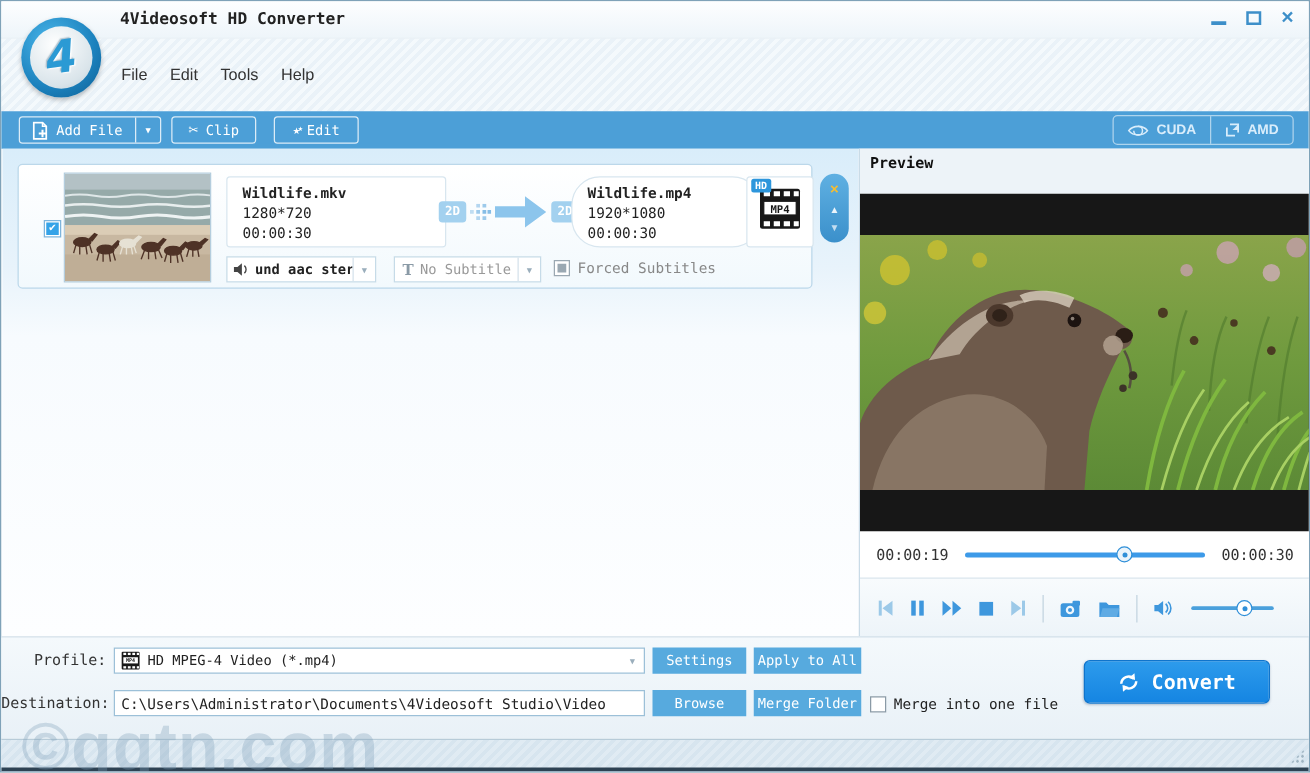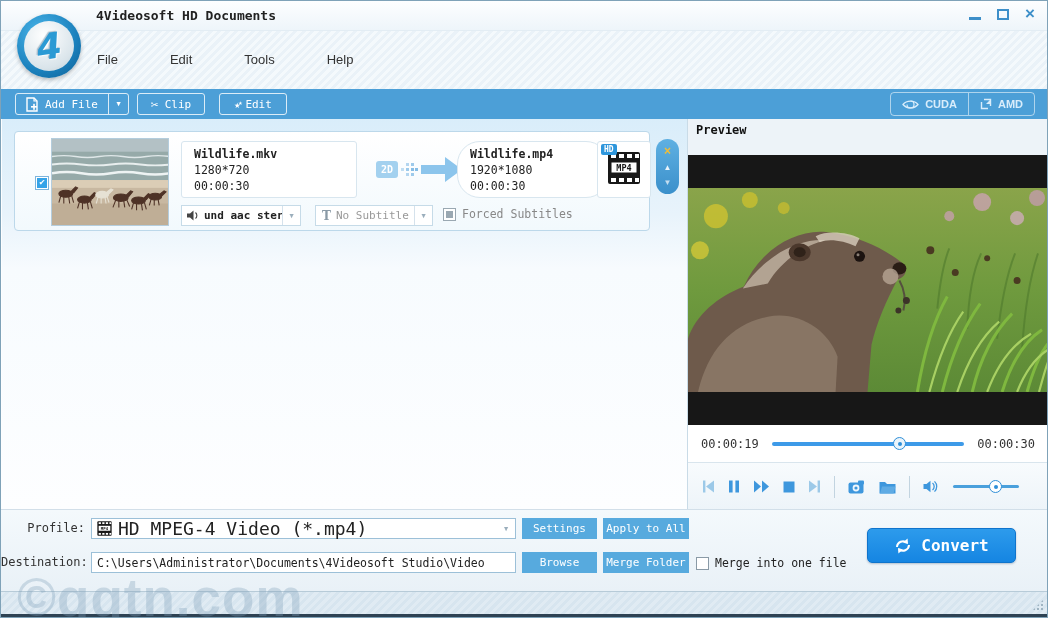--- a/index.html
+++ b/index.html
@@ -14,21 +14,21 @@
   .app-title { position:absolute; left:95px; top:7px; font-size:13px; font-weight:bold; color:#222;
                font-family:"DejaVu Sans Mono", monospace; }
   .win-controls { position:absolute; right:12px; top:6px; display:flex; gap:16px; align-items:center; }
   .wc-min { width:12px; height:3px; background:#3d8fc9; margin-top:9px; }
   .wc-max { width:12px; height:11px; border:2px solid #3d8fc9; }
   .wc-close { color:#3d8fc9; font-size:17px; font-weight:bold; line-height:14px; }
 
   
   .menubar { position:absolute; left:0; top:30px; width:100%; height:58px;
              background:repeating-linear-gradient(135deg,#f4f9fc 0,#f4f9fc 3px,#eaf2f8 3px,#eaf2f8 6px); }
-  .menu-items { position:absolute; left:96px; top:21px; display:flex; gap:52px; }
+  .menu-items { position:absolute; left:96px; top:21px; display:flex; gap:18px; }
   .menu-item { font-size:13px; color:#333; cursor:default; }
 
   .logo { position:absolute; left:16px; top:13px; width:64px; height:64px; border-radius:50%;
           background:radial-gradient(circle at 35% 30%, #49b4e8, #1b81bd 60%, #0e5e92);
           box-shadow:0 2px 4px rgba(0,0,0,.25); z-index:5; }
   .logo-inner { position:absolute; left:7px; top:7px; width:50px; height:50px; border-radius:50%;
                 background:radial-gradient(circle at 40% 30%, #ffffff, #d9e4ea 70%, #b9c9d2); }
   .logo-4 { position:absolute; left:0; top:0; width:100%; height:100%; display:flex; align-items:center;
             justify-content:center; font-size:36px; font-weight:bold; font-style:italic;
             color:#2b9ad4; text-shadow:1px 1px 1px rgba(255,255,255,.8), -1px -1px 1px rgba(0,60,100,.3);
@@ -64,21 +64,21 @@
                     line-height:10px; text-align:center; }
   .thumb { position:absolute; left:36px; top:6px; width:118px; height:88px; border:1px solid #b4cddd; }
   .info-box { position:absolute; top:9px; height:57px; background:#fff; border:1px solid #d8e6ef;
               border-radius:3px; padding:4px 0 0 12px; }
   .info-box .ln { font-family:"DejaVu Sans Mono", monospace; font-size:11.5px; line-height:16px; color:#222; }
   .src-box { left:166px; width:176px; }
   .out-box { left:442px; width:152px;border-radius:23px; }
   .conv-graphic { position:absolute; left:336px; top:24px; display:flex; align-items:center; gap:3px; }
   .chip2d { width:22px; height:17px; background:#a3d1ef; border-radius:3px; color:#fff; font-weight:bold;
             font-size:10px; display:flex; align-items:center; justify-content:center;
-            font-family:"DejaVu Sans Mono", monospace;margin-left:25px; }
+            font-family:"DejaVu Sans Mono", monospace; }
   .fmt-box { position:absolute; left:582px; top:9px; width:54px; height:57px; background:#fff;
              border:1px solid #d8e6ef; border-radius:3px; display:flex; align-items:center; justify-content:center; }
   .combo { position:absolute; height:21px; background:#fff; border:1px solid #c6dbe8; display:flex;
            align-items:center; font-family:"DejaVu Sans Mono", monospace; }
   .combo .lbl { flex:1; font-size:11px; color:#222; padding-left:5px; white-space:nowrap; overflow:hidden; }
   .combo .dd { width:18px; align-self:stretch; border-left:1px solid #d5e2ec; display:flex;
                align-items:center; justify-content:center; font-size:7px; color:#9aaebc; }
   .audio-combo { left:166px; top:73px; width:120px; }
   .sub-combo { left:300px; top:73px; width:118px; }
   .sub-combo .lbl { color:#999; }
@@ -153,21 +153,21 @@
 
   .watermark { position:absolute; left:16px; top:566px; font-size:53px; font-weight:bold;
                color:rgba(125,160,185,.32); letter-spacing:1px; pointer-events:none; z-index:9; }
 </style>
 </head>
 <body>
 
 <div class="window">
 
   <div class="titlebar">
-    <span class="app-title">4Videosoft HD Documents</span>
+    <span class="app-title">4Videosoft HD Converter</span>
     <div class="win-controls">
       <span class="wc-min"></span>
       <span class="wc-max"></span>
       <span class="wc-close">×</span>
     </div>
   </div>
 
   <div class="menubar">
     <div class="menu-items">
       <span class="menu-item">File</span>
@@ -522,21 +522,21 @@
             <rect x="22" y="5" width="5" height="4"></rect>
             <rect x="30" y="5" width="4" height="4"></rect>
             <rect x="6" y="29" width="5" height="4"></rect>
             <rect x="14" y="29" width="5" height="4"></rect>
             <rect x="22" y="29" width="5" height="4"></rect>
             <rect x="30" y="29" width="4" height="4"></rect>
           </g>
         <rect x="6" y="13" width="26" height="11" fill="#fff"></rect>
         <text x="19" y="22" text-anchor="middle" font-size="9" font-weight="bold" fill="#181818" font-family="DejaVu Sans Mono, monospace">MP4</text>
       </svg>
-      <span class="lbl" style="font-size:18px">HD MPEG-4 Video (*.mp4)</span>
+      <span class="lbl" style="font-size:11px">HD MPEG-4 Video (*.mp4)</span>
       <span class="dd" style="border-left:none">▼</span>
     </div>
     <button class="flat-btn" style="left:521px; top:8px; width:75px;">Settings</button>
     <button class="flat-btn" style="left:602px; top:8px; width:86px;">Apply to All</button>
 
     <span class="fld-label" style="top:42px">Destination:</span>
     <input class="dest-input" type="text" value="C:\Users\Administrator\Documents\4Videosoft Studio\Video" style="">
     <button class="flat-btn" style="left:521px; top:42px; width:75px;">Browse</button>
     <button class="flat-btn" style="left:602px; top:42px; width:86px;">Merge Folder</button>
 

